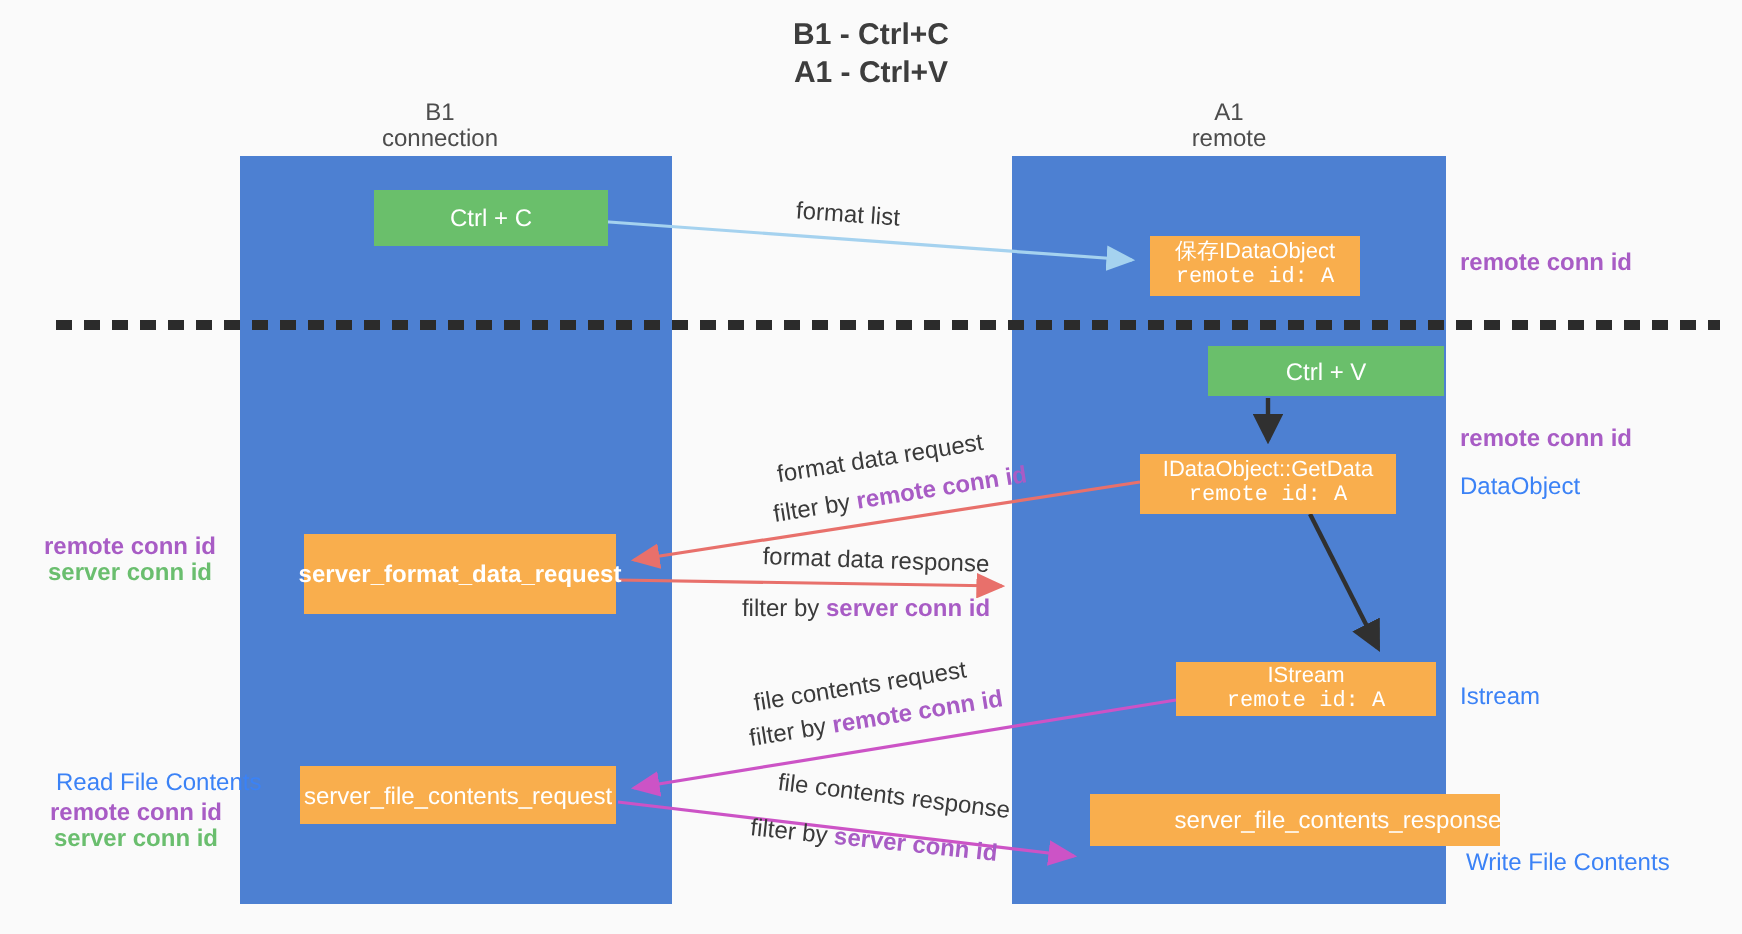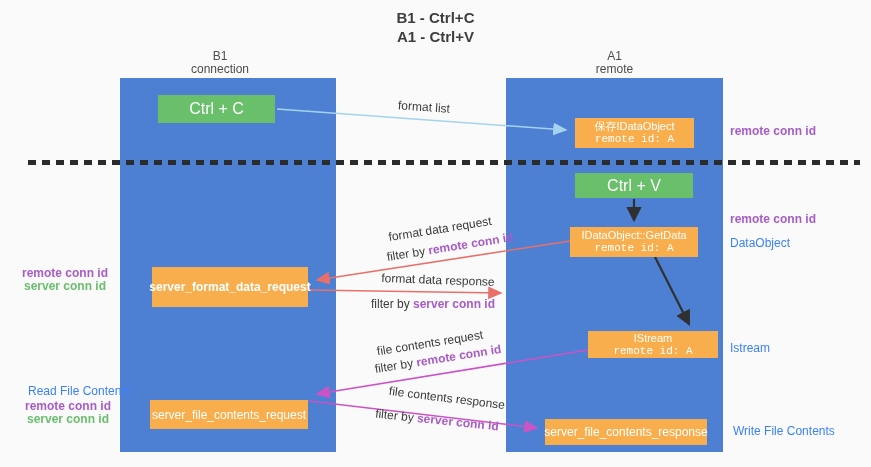--- a/index.html
+++ b/index.html
@@ -31,21 +31,21 @@
   .lane-header-right{left:506px;width:217px;}
   .divider{
     position:absolute;left:28px;top:160px;width:832px;height:5px;
     background:repeating-linear-gradient(to right,#2b2b2b 0 8px,transparent 8px 14px);
   }
   .node{
     position:absolute;display:flex;flex-direction:column;
     align-items:center;justify-content:center;
     color:#ffffff;text-align:center;
   }
-  .node-green{background:#6abf6b;font-size:16px;}
+  .node-green{background:#6abf6b;font-size:12px;margin-left:29px;}
   .node-orange{background:#f9ae4d;font-size:12px;}
   .node .l2{font-size:11px;line-height:13px;font-family:Liberation Mono, monospace;}
   .node .l1{font-size:11px;line-height:13px;}
   .flow-label{
     position:absolute;white-space:nowrap;
     font-size:12px;color:#3a3a3a;
     transform-origin:center center;
   }
   .annotation{
     position:absolute;white-space:nowrap;font-size:12px;color:#3b82f6;
@@ -100,21 +100,21 @@
     <line x1="309" y1="290" x2="501" y2="293" stroke="#e8706b" stroke-width="1.6" marker-end="url(#mRed)"></line>
     <line x1="655" y1="257" x2="689" y2="324" stroke="#303030" stroke-width="2.2" marker-end="url(#mBlk)"></line>
     <line x1="588" y1="350" x2="317" y2="394" stroke="#cc53c6" stroke-width="1.6" marker-end="url(#mMag)"></line>
     <line x1="309" y1="401" x2="537" y2="428" stroke="#cc53c6" stroke-width="1.6" marker-end="url(#mMag)"></line>
   </svg>
 
   <div class="node node-green" style="left:158px;top:95px;width:117px;height:28px;">
     <span>Ctrl + C</span>
   </div>
 
-  <div class="node node-orange" style="left:575px;top:118px;width:119px;height:30px;">
+  <div class="node node-orange" style="left:575px;top:118px;width:105px;height:30px;">
     <span class="l1">保存IDataObject</span>
     <span class="l2">remote id: A</span>
   </div>
 
   <div class="node node-green" style="left:575px;top:173px;width:118px;height:25px;">
     <span>Ctrl + V</span>
   </div>
 
   <div class="node node-orange" style="left:570px;top:227px;width:128px;height:30px;">
     <span class="l1">IDataObject::GetData</span>
@@ -124,25 +124,25 @@
   <div class="node node-orange" style="left:152px;top:267px;width:156px;height:40px;font-weight:bold;">
     <span>server_format_data_request</span>
   </div>
 
 
   <div class="node node-orange" style="left:588px;top:331px;width:130px;height:27px;">
     <span class="l1">IStream</span>
     <span class="l2">remote id: A</span>
   </div>
 
-  <div class="node node-orange" style="left:150px;top:383px;width:158px;height:29px;margin-top:17px;">
+  <div class="node node-orange" style="left:150px;top:383px;width:158px;height:29px;">
     <span>server_file_contents_request</span>
   </div>
 
-  <div class="node node-orange" style="left:545px;top:419px;width:162px;height:26px;">
+  <div class="node node-orange" style="left:545px;top:397px;width:162px;height:26px;padding-left:43px;">
     <span>server_file_contents_response</span>
   </div>
 
   <div class="flow-label" style="left:424px;top:107px;transform:translate(-50%,-50%) rotate(4deg);">format list</div>
 
   <div class="flow-label" style="left:440px;top:229px;transform:translate(-50%,-50%) rotate(-9deg);">format data request</div>
   <div class="flow-label" style="left:450px;top:247px;transform:translate(-50%,-50%) rotate(-9deg);">
     <span>filter by </span><span class="purple">remote conn id</span>
   </div>
 

